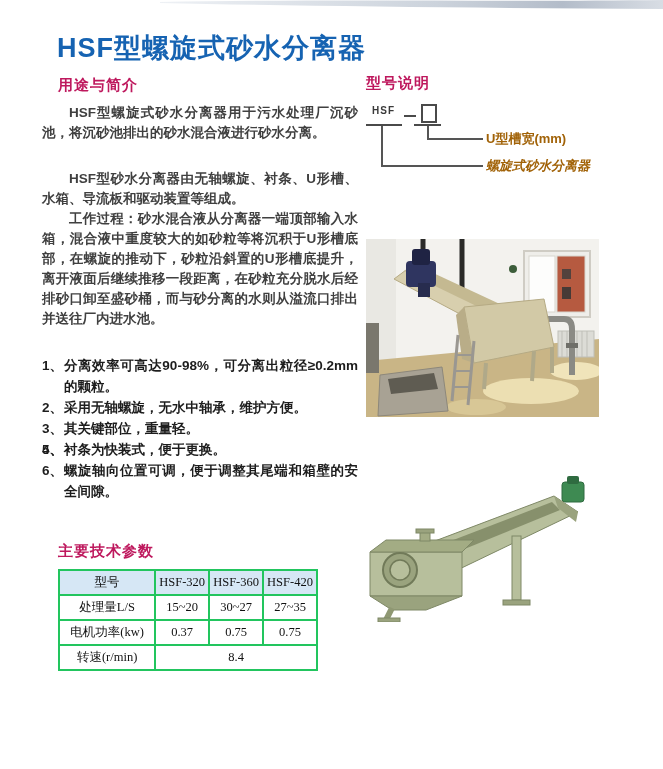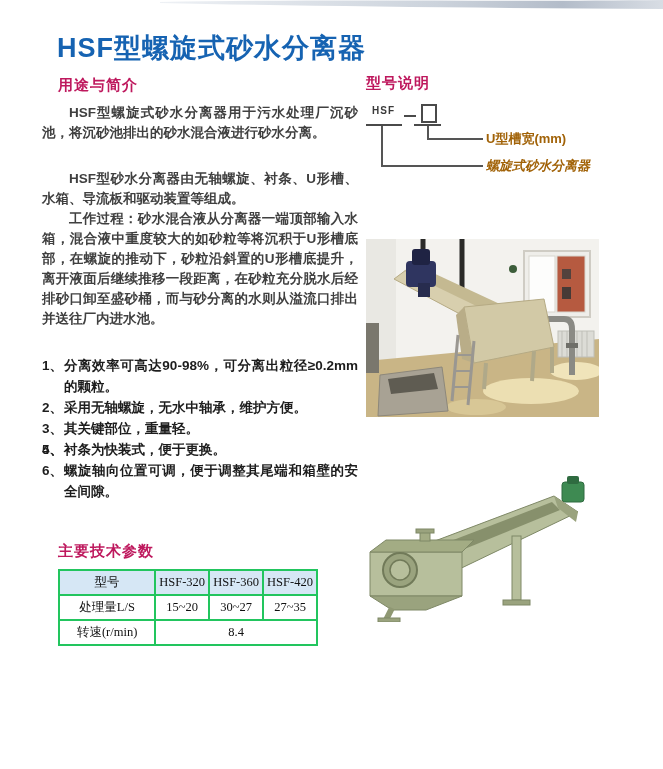--- a/index.html
+++ b/index.html
@@ -127,20 +127,26 @@
         </tr>
       </thead>
       <tbody>
         <tr>
           <td>处理量L/S</td>
           <td>15~20</td>
           <td>30~27</td>
           <td>27~35</td>
         </tr>
         <tr>
+          <td>电机功率(kw)</td>
+          <td>0.37</td>
+          <td>0.75</td>
+          <td>0.75</td>
+        </tr>
+        <tr>
           <td>转速(r/min)</td>
           <td colspan="3">8.4</td>
         </tr>
       </tbody>
     </table>
   </div>
 
   <div class="right-col">
     <div class="sec-heading" style="margin-left:2px;">型号说明</div>
 

